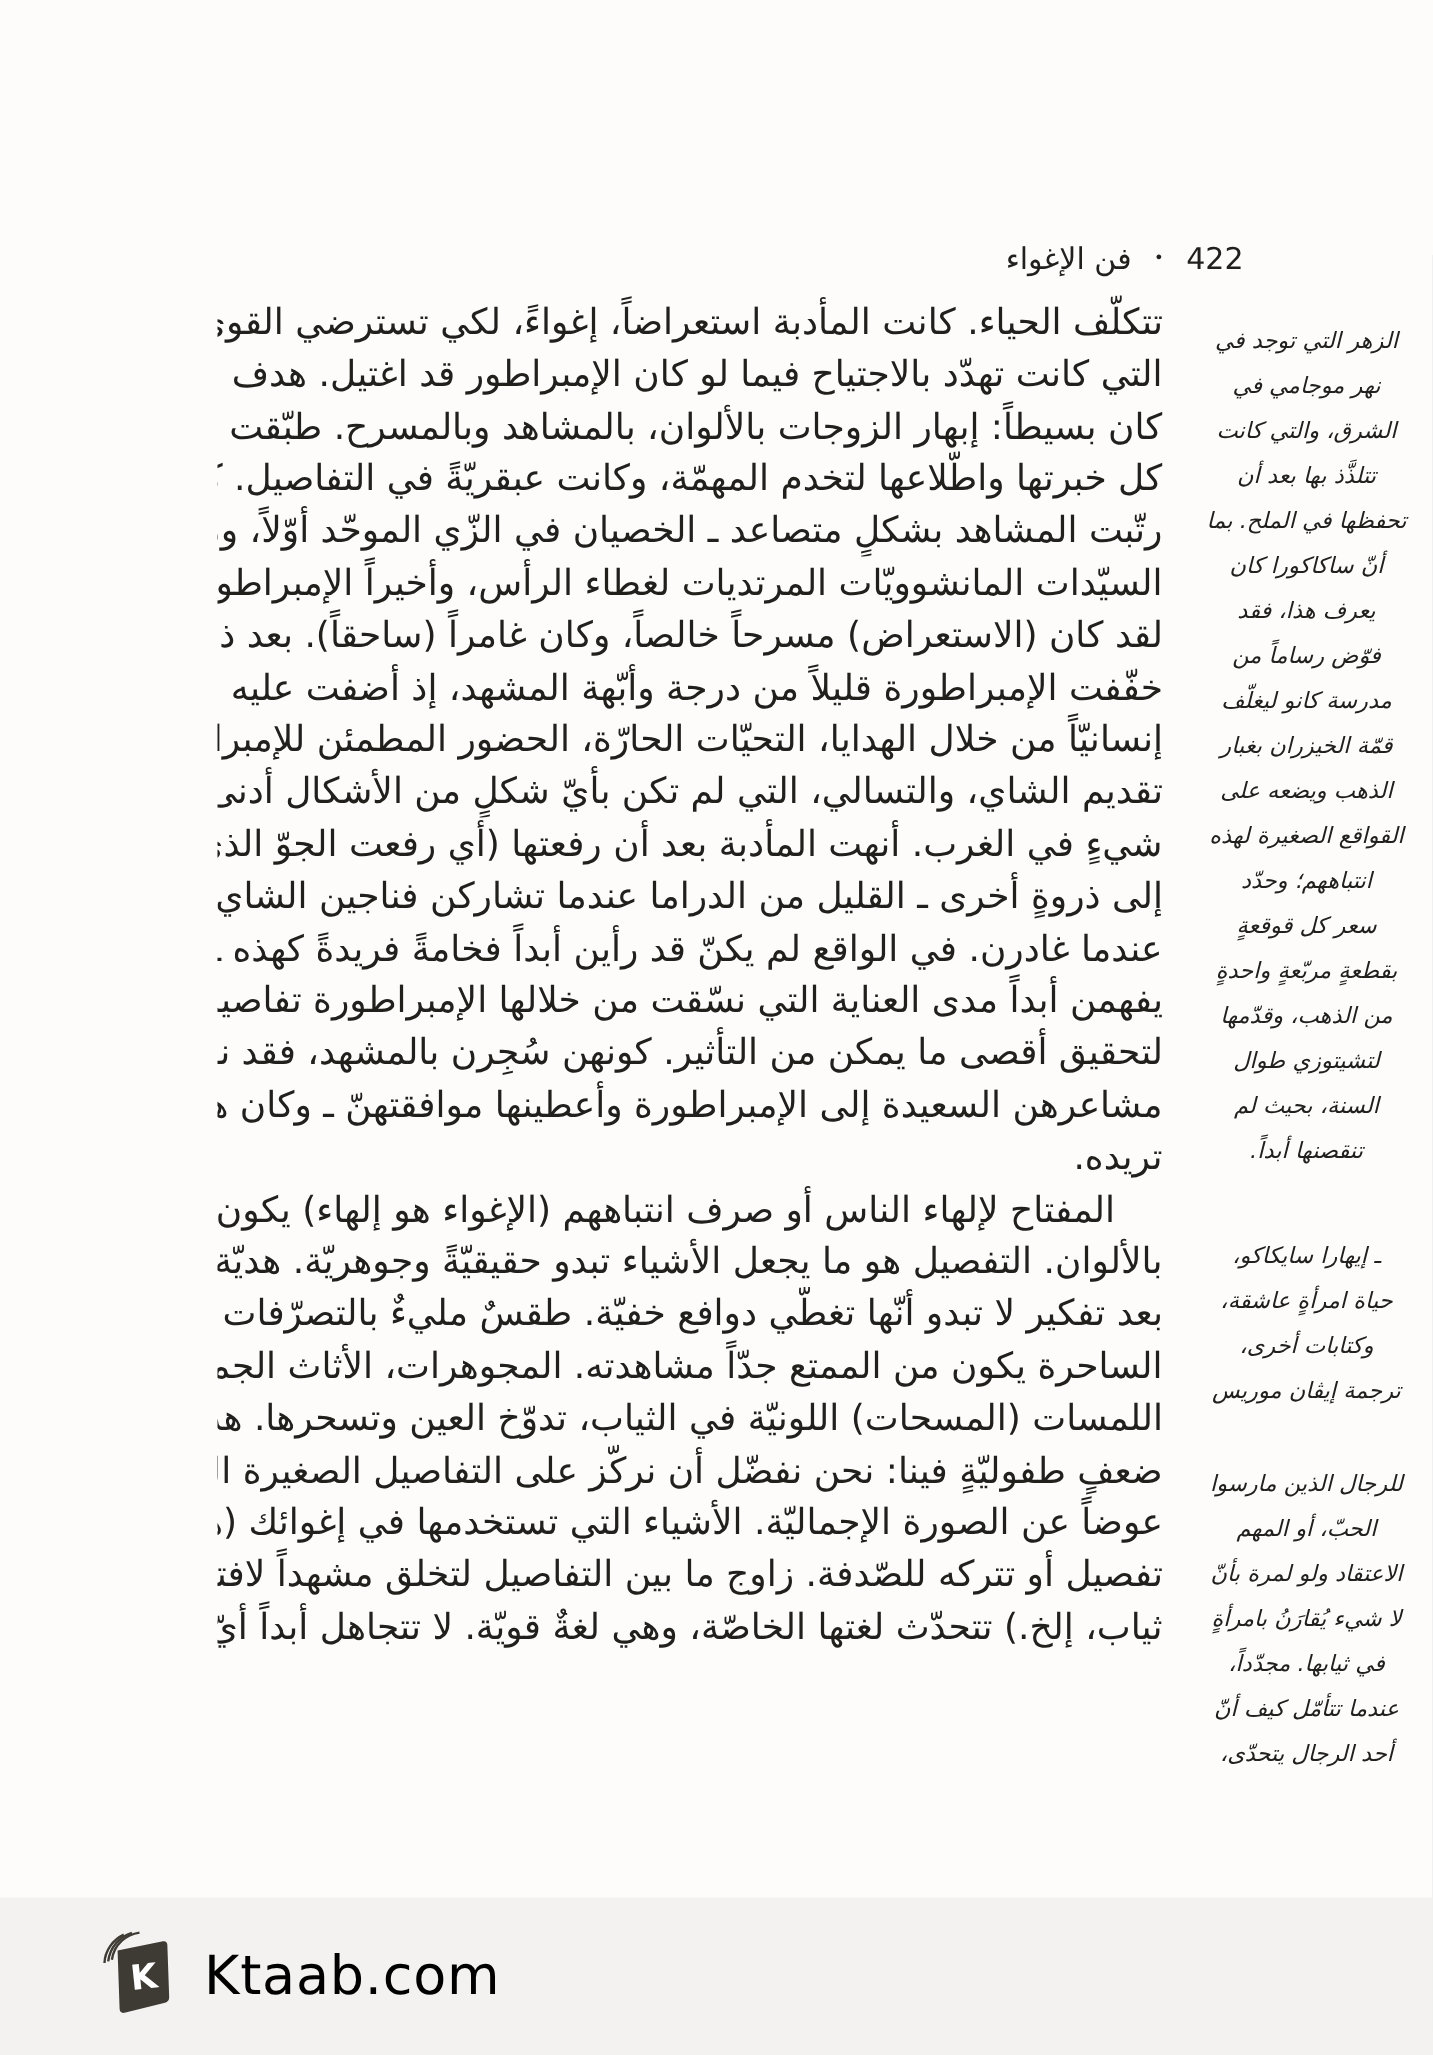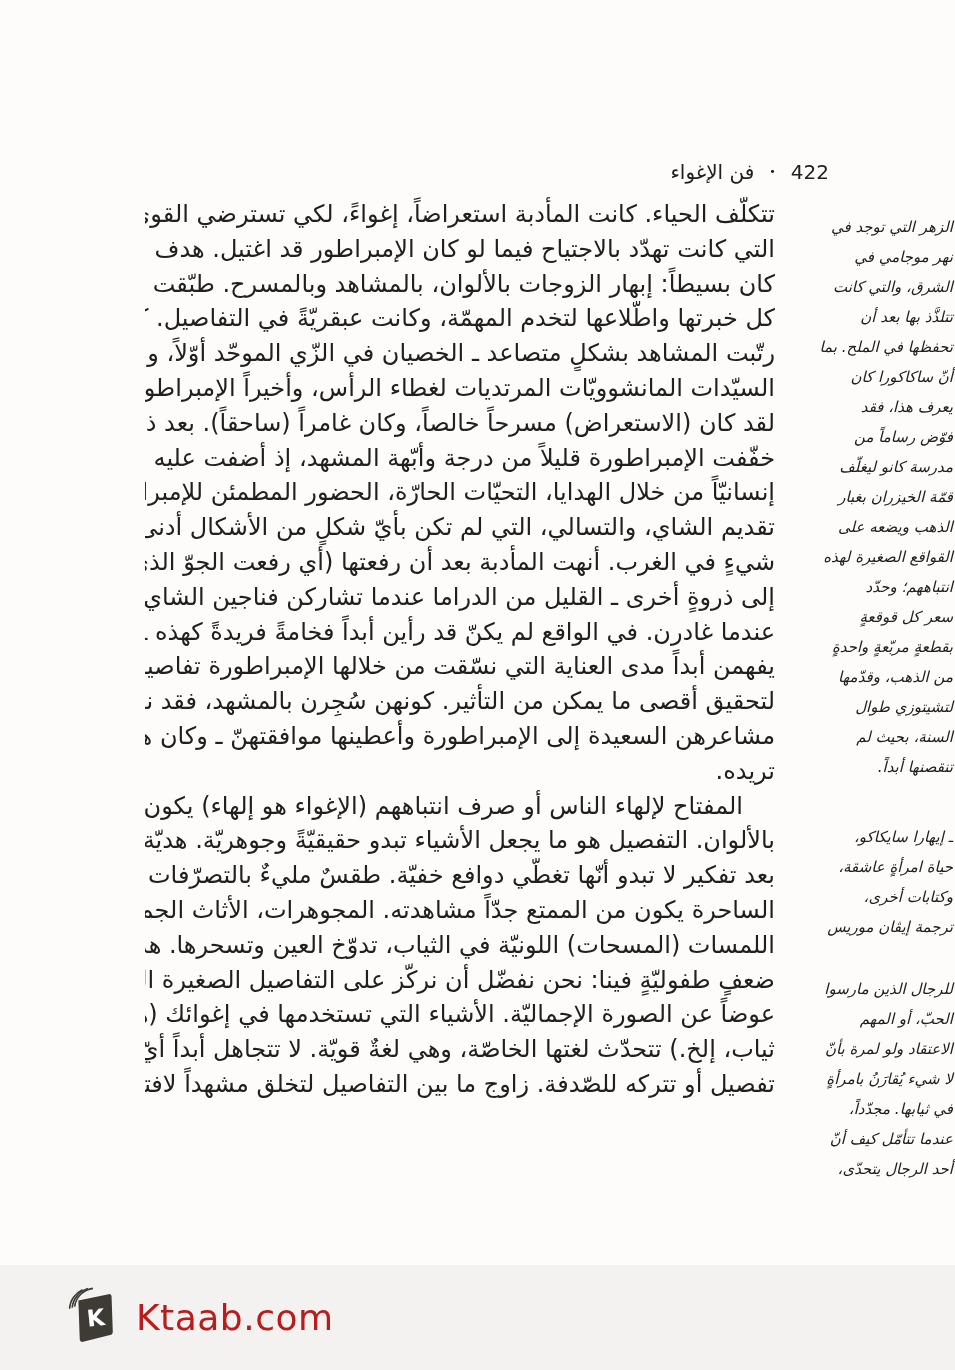--- a/index.html
+++ b/index.html
@@ -40,36 +40,37 @@
 
   
   .margin-note {
     position:absolute; right:2px; width:164px;
     direction:rtl;
     font-style:italic;
   }
   .margin-note .line {
     height:30px; line-height:30px;
     font-size:15px;
+    text-align:center;
     white-space:nowrap;
   }
   #note1 { top:212px; }
   #attribution { top:822px; }
   #note2 { top:974px; }
 
   
   .footer {
     position:absolute; left:0; right:0; bottom:0; height:105px;
     background:#f3f2f0;
     display:flex; align-items:center;
     padding-left:62px; box-sizing:border-box; gap:18px;
   }
   .logo-icon { transform:rotate(-2deg); flex:0 0 auto; }
   .logo-text {
-    font-size:36px; color:#b91c1c; letter-spacing:0.5px;
+    font-size:36px; color:#000000; letter-spacing:0.5px;
     font-family:"DejaVu Sans", sans-serif; font-weight:400;
   }
   .edge-mark {
     position:absolute; left:0; top:1310px;
     width:6px; height:26px; background:#c9c6c2; border-radius:1px;
   }
 </style>
 </head>
 <body>
 
@@ -102,22 +103,22 @@
         <div class="line last">تريده.</div>
       </div>
     <div class="para para-indent">
         <div class="line first">المفتاح لإلهاء الناس أو صرف انتباههم (الإغواء هو إلهاء) يكون من</div>
         <div class="line">بالألوان. التفصيل هو ما يجعل الأشياء تبدو حقيقيّةً وجوهريّة. هديّة منتقاة</div>
         <div class="line">بعد تفكير لا تبدو أنّها تغطّي دوافع خفيّة. طقسٌ مليءٌ بالتصرّفات الصغيرة</div>
         <div class="line">الساحرة يكون من الممتع جدّاً مشاهدته. المجوهرات، الأثاث الجميل،</div>
         <div class="line">اللمسات (المسحات) اللونيّة في الثياب، تدوّخ العين وتسحرها. هذه نقطة</div>
         <div class="line">ضعفٍ طفوليّةٍ فينا: نحن نفضّل أن نركّز على التفاصيل الصغيرة السارّة</div>
         <div class="line">عوضاً عن الصورة الإجماليّة. الأشياء التي تستخدمها في إغوائك (هدايا،</div>
+        <div class="line">تفصيل أو تتركه للصّدفة. زاوج ما بين التفاصيل لتخلق مشهداً لافتاً ولن</div>
         <div class="line">ثياب، إلخ.) تتحدّث لغتها الخاصّة، وهي لغةٌ قويّة. لا تتجاهل أبداً أيّ</div>
-        <div class="line">تفصيل أو تتركه للصّدفة. زاوج ما بين التفاصيل لتخلق مشهداً لافتاً ولن</div>
       </div>
   </div>
 
   <aside>
     <div id="note1" class="margin-note">
         <div class="line first">الزهر التي توجد في</div>
         <div class="line">نهر موجامي في</div>
         <div class="line">الشرق، والتي كانت</div>
         <div class="line">تتلذَّذ بها بعد أن</div>
         <div class="line">تحفظها في الملح. بما</div>

